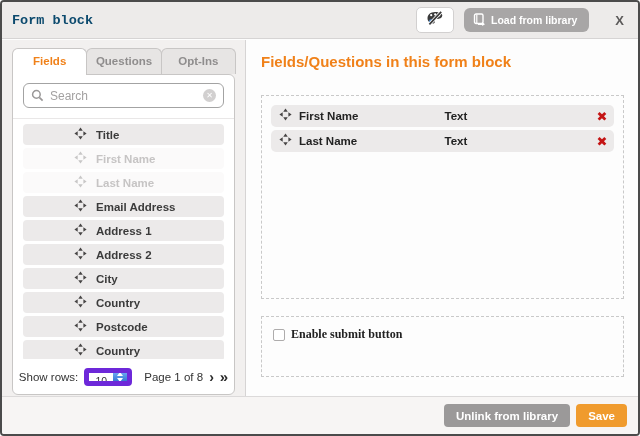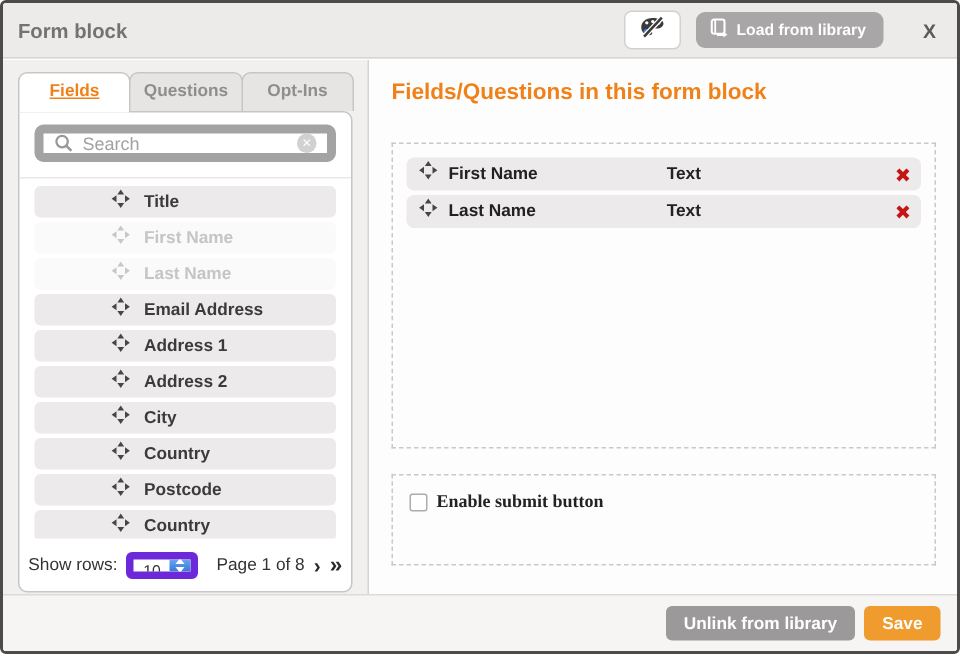--- a/index.html
+++ b/index.html
@@ -8,21 +8,21 @@
     position: relative; width: 640px; height: 436px;
     border: 2px solid #4b4b4b; border-radius: 4px;
     background: #fdfdfd; overflow: hidden;
   }
   
   .header {
     position: absolute; top: 0; left: 0; right: 0; height: 37px;
     background: #edebea; border-bottom: 1px solid #d6d4d4;
     display: flex; align-items: center; padding: 0 14px 0 10px;
   }
-  .window-title { color: #737373; font-size: 13.5px; font-weight: bold; }
+  .window-title { color: #0c4a6e; font-size: 13.5px; font-weight: bold; font-family: Liberation Mono, monospace; }
   .header-spacer { flex: 1; }
   .style-btn {
     width: 38px; height: 26px; background: #fff; border: 1px solid #d2d0d0;
     border-radius: 5px; display: flex; align-items: center; justify-content: center;
     margin-right: 10px; cursor: pointer;
   }
   .load-btn {
     height: 24px; background: #a8a6a6; border: none; border-radius: 6px;
     color: #fff; font-weight: bold; font-size: 10.5px;
     display: flex; align-items: center; gap: 5px; padding: 0 12px 0 9px;
@@ -34,29 +34,29 @@
     position: absolute; top: 38px; bottom: 38px; left: 0; width: 244px;
     background: #f2f0ef; border-right: 1px solid #d6d4d4; padding: 8px 10px 0 10px;
   }
   .tabs { display: flex; height: 26px; position: relative; z-index: 2; }
   .tab {
     flex: 1; text-align: center; line-height: 25px;
     border: 1px solid #c8c6c5; border-bottom: none; border-radius: 6px 6px 0 0;
     background: #e7e5e4; color: #8f8d8d; font-weight: bold; font-size: 11.5px;
     cursor: pointer; margin-right: -1px;
   }
-  .tab.active { background: #fff; color: #f08119; height: 27px; text-decoration: underline; }
+  .tab.active { background: #fff; color: #f08119; height: 27px; }
   .panel-box {
     position: relative; z-index: 1; background: #fff;
     border: 1px solid #c8c6c5; border-radius: 0 6px 6px 6px;
     height: 321px; display: flex; flex-direction: column;
   }
   .search-wrap { padding: 8px 10px 10px 10px; border-bottom: 1px solid #e9e7e7; }
   .search-box {
-    height: 25px; border: 6px solid #a3a3a3; border-radius: 6px; background: #fff;
+    height: 25px; border: 1px solid #a3a3a3; border-radius: 6px; background: #fff;
     display: flex; align-items: center; padding: 0 7px;
   }
   .search-box input {
     flex: 1; border: none; outline: none; font-size: 12px; color: #555;
     font-family: inherit; background: transparent; min-width: 0;
   }
   .search-box input::placeholder { color: #a3a1a1; }
   .clear-circle {
     width: 13px; height: 13px; border-radius: 50%; background: #d2d0d0;
     color: #fff; font-size: 8px; line-height: 13px; text-align: center;

